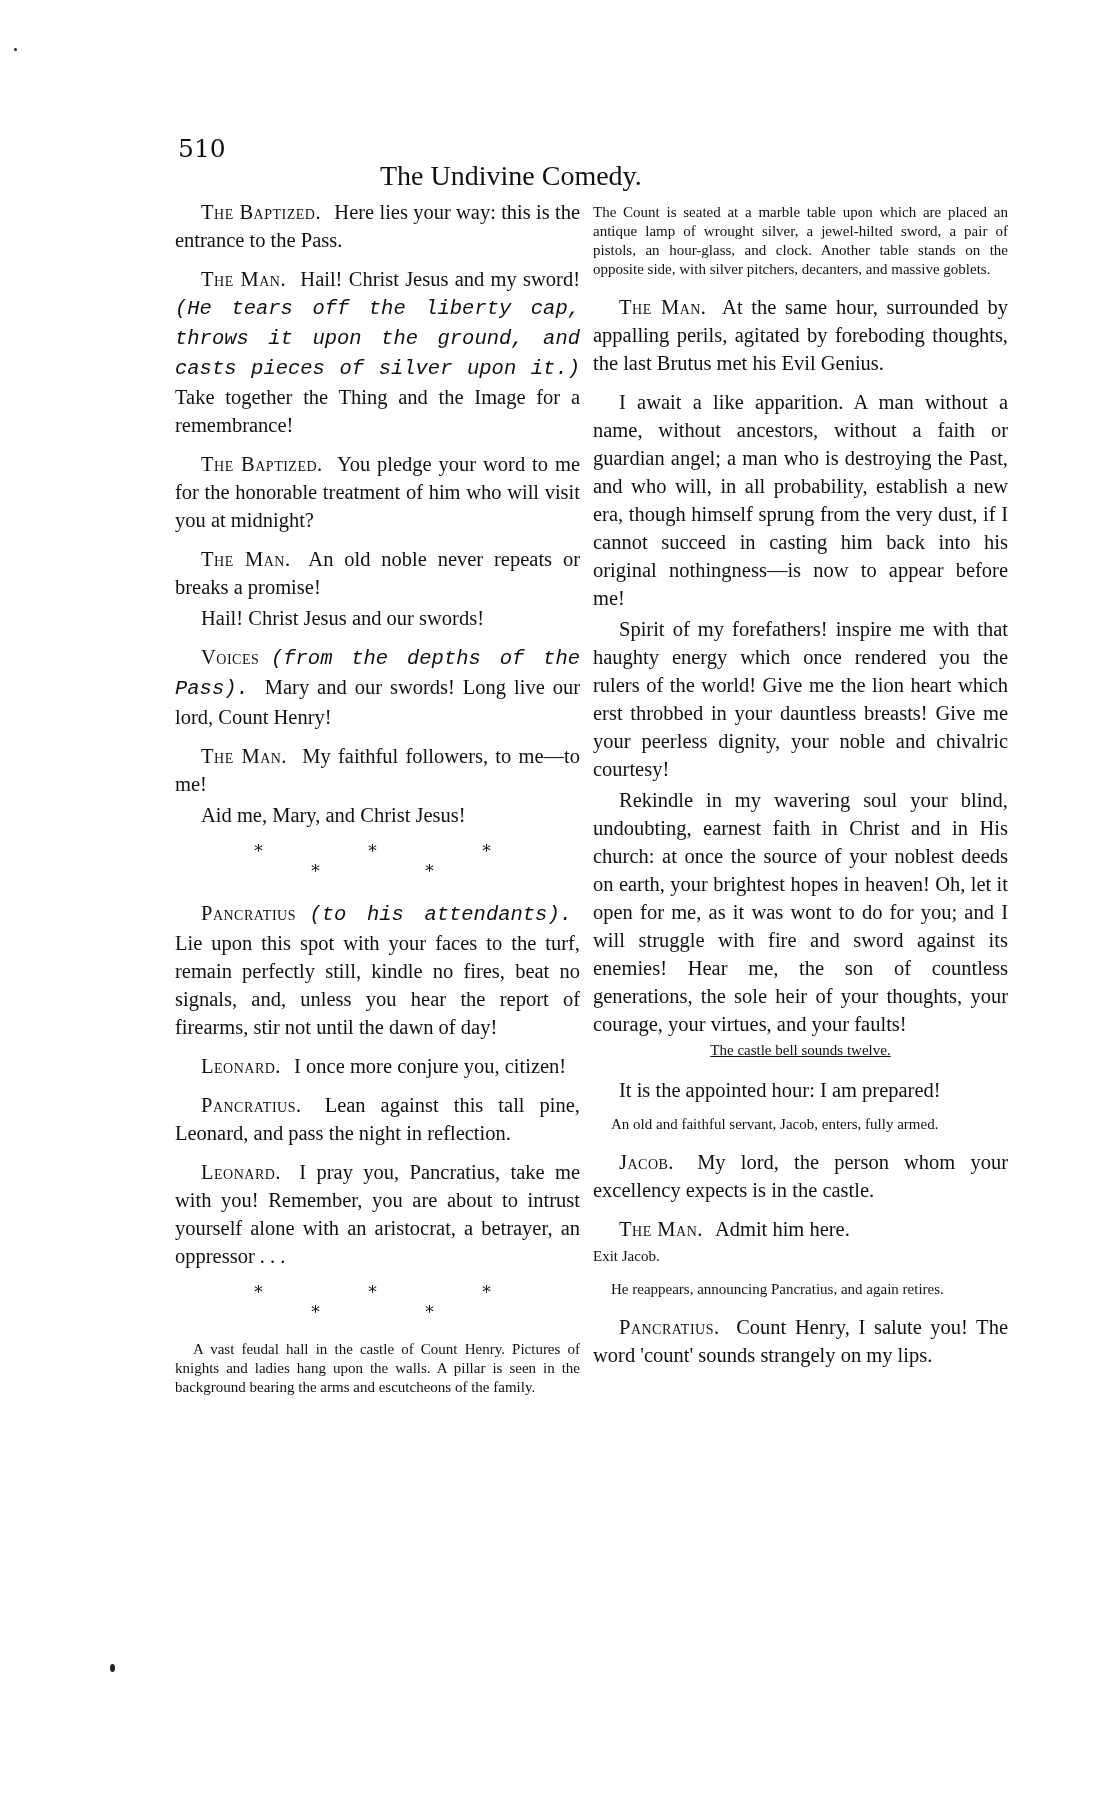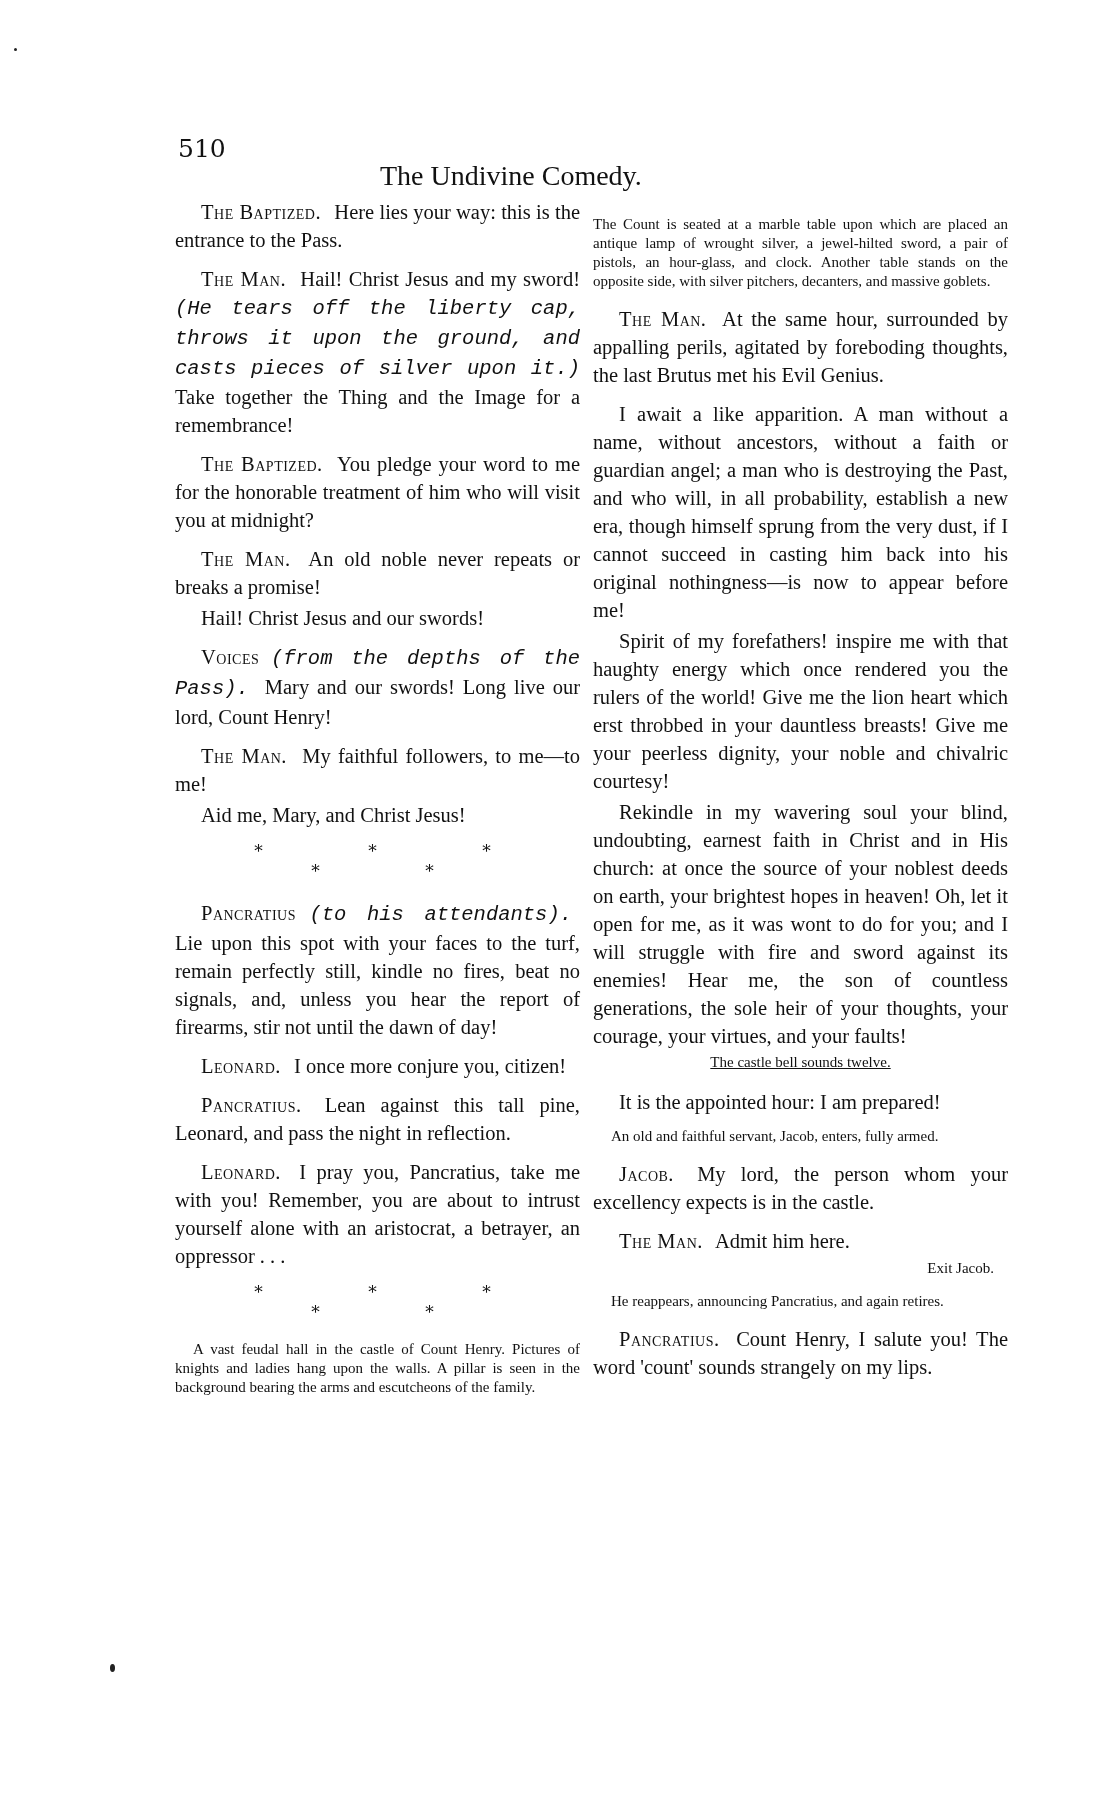--- a/index.html
+++ b/index.html
@@ -3,30 +3,30 @@
 <meta charset="utf-8">
 <style>
   html, body { margin: 0; padding: 0; background: #ffffff; }
   body { width: 1120px; height: 1800px; position: relative; overflow: hidden;
          font-family: "DejaVu Serif", "Liberation Serif", serif; color: #111; }
   .page-num { position: absolute; left: 178px; top: 134px; font-size: 25px; }
   .running-title { position: absolute; left: 380px; top: 132px; font-size: 28px; 
                    font-family: "Liberation Serif", serif; margin-top: 28px; }
   .col { position: absolute; top: 198px; }
   .col-left { left: 175px; width: 405px; }
-  .col-right { left: 593px; width: 415px; top: 215px; }
+  .col-right { left: 593px; width: 415px; top: 203px; }
   .p { font-size: 20.5px; line-height: 28px; text-align: justify; margin: 0 0 11px 0;
        text-indent: 26px; font-family: "Liberation Serif", serif; }
   .p.cont { margin-bottom: 3px; }
   .sc { font-variant: small-caps; letter-spacing: 0.5px; }
   .it { font-style: italic; font-family: Liberation Mono, monospace; }
   .sd { font-size: 15px; line-height: 19px; text-align: justify; margin: 0 0 14px 0;
         text-indent: 18px; font-family: "Liberation Serif", serif; }
   .sd.center { text-align: center; text-indent: 0; margin: 0 0 16px 0; text-decoration: underline; }
-  .sd.right { text-align: right; text-indent: 0; padding-right: 14px; margin: 4px 0 14px 0; }
+  .sd.right { text-align: left; text-indent: 0; padding-right: 14px; margin: 4px 0 14px 0; }
   .stars { text-align: center; font-size: 17px; letter-spacing: 50px; margin: 12px 0 18px 0;
            padding-left: 40px; }
   .speaker-inline { margin-right: 8px; }
   .speck { position: absolute; background: #222; border-radius: 50%; }
 </style>
 </head>
 <body>
 
 <div>
 

